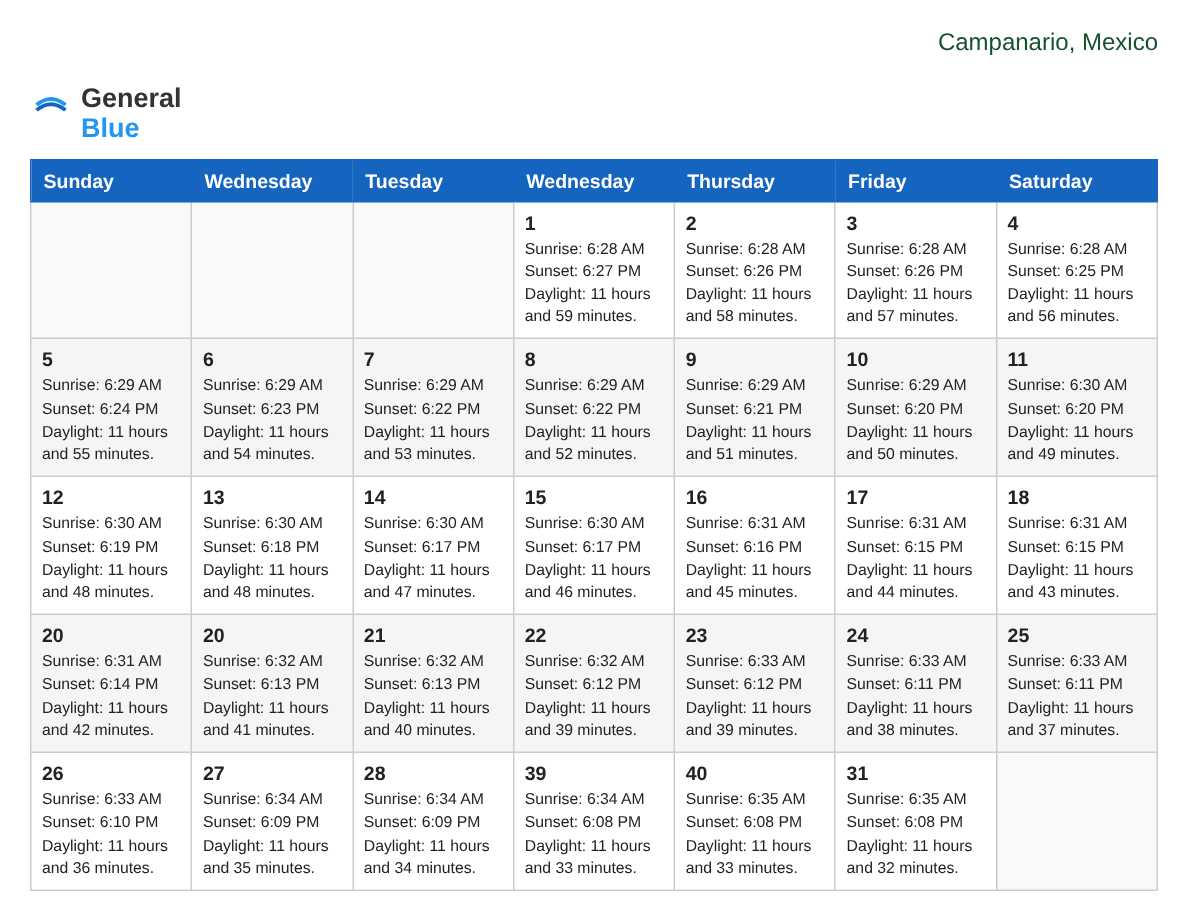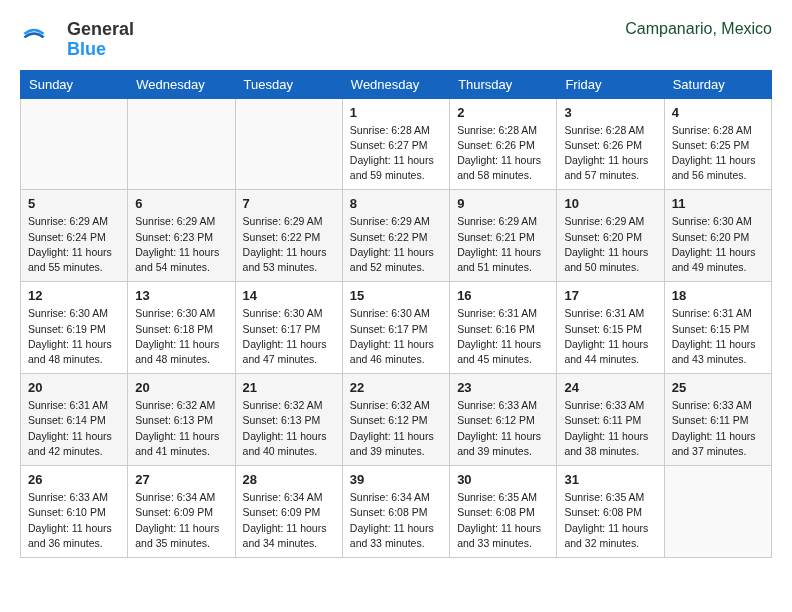--- a/index.html
+++ b/index.html
@@ -12,21 +12,22 @@
     }
     .header {
       display: flex;
       justify-content: space-between;
       align-items: flex-start;
       margin-bottom: 10px;
     }
     .logo {
       display: flex;
       align-items: center;
-      gap: 19px;
+      gap: 6px;
+      margin-top: 36px;
     }
     .logo-text {
       font-size: 18px;
       font-weight: bold;
       line-height: 1.1;
     }
     .logo-text .general { color: #333; }
     .logo-text .blue { color: #2196F3; }
     .logo-icon {
       width: 28px;
@@ -48,21 +49,21 @@
       width: 100%;
       border-collapse: collapse;
       table-layout: fixed;
     }
     thead tr th {
       background-color: #1565C0;
       color: white;
       text-align: left;
       padding: 6px 8px;
       font-size: 13px;
-      font-weight: normal;
+      font-weight: bold;
       border: 1px solid #1565C0;
     }
     tbody tr td {
       border: 1px solid #ccc;
       vertical-align: top;
       padding: 6px 7px;
       font-size: 10.5px;
       color: #222;
       height: 90px;
       background: #fff;
@@ -326,21 +327,21 @@
 and 34 minutes.</div>
         </td>
         <td>
           <span class="day-num">39</span>
           <div class="day-info" style="white-space: pre-line;">Sunrise: 6:34 AM
 Sunset: 6:08 PM
 Daylight: 11 hours
 and 33 minutes.</div>
         </td>
         <td>
-          <span class="day-num">30</span>
+          <span class="day-num">40</span>
           <div class="day-info" style="white-space: pre-line;">Sunrise: 6:35 AM
 Sunset: 6:08 PM
 Daylight: 11 hours
 and 33 minutes.</div>
         </td>
         <td>
           <span class="day-num">31</span>
           <div class="day-info" style="white-space: pre-line;">Sunrise: 6:35 AM
 Sunset: 6:08 PM
 Daylight: 11 hours

